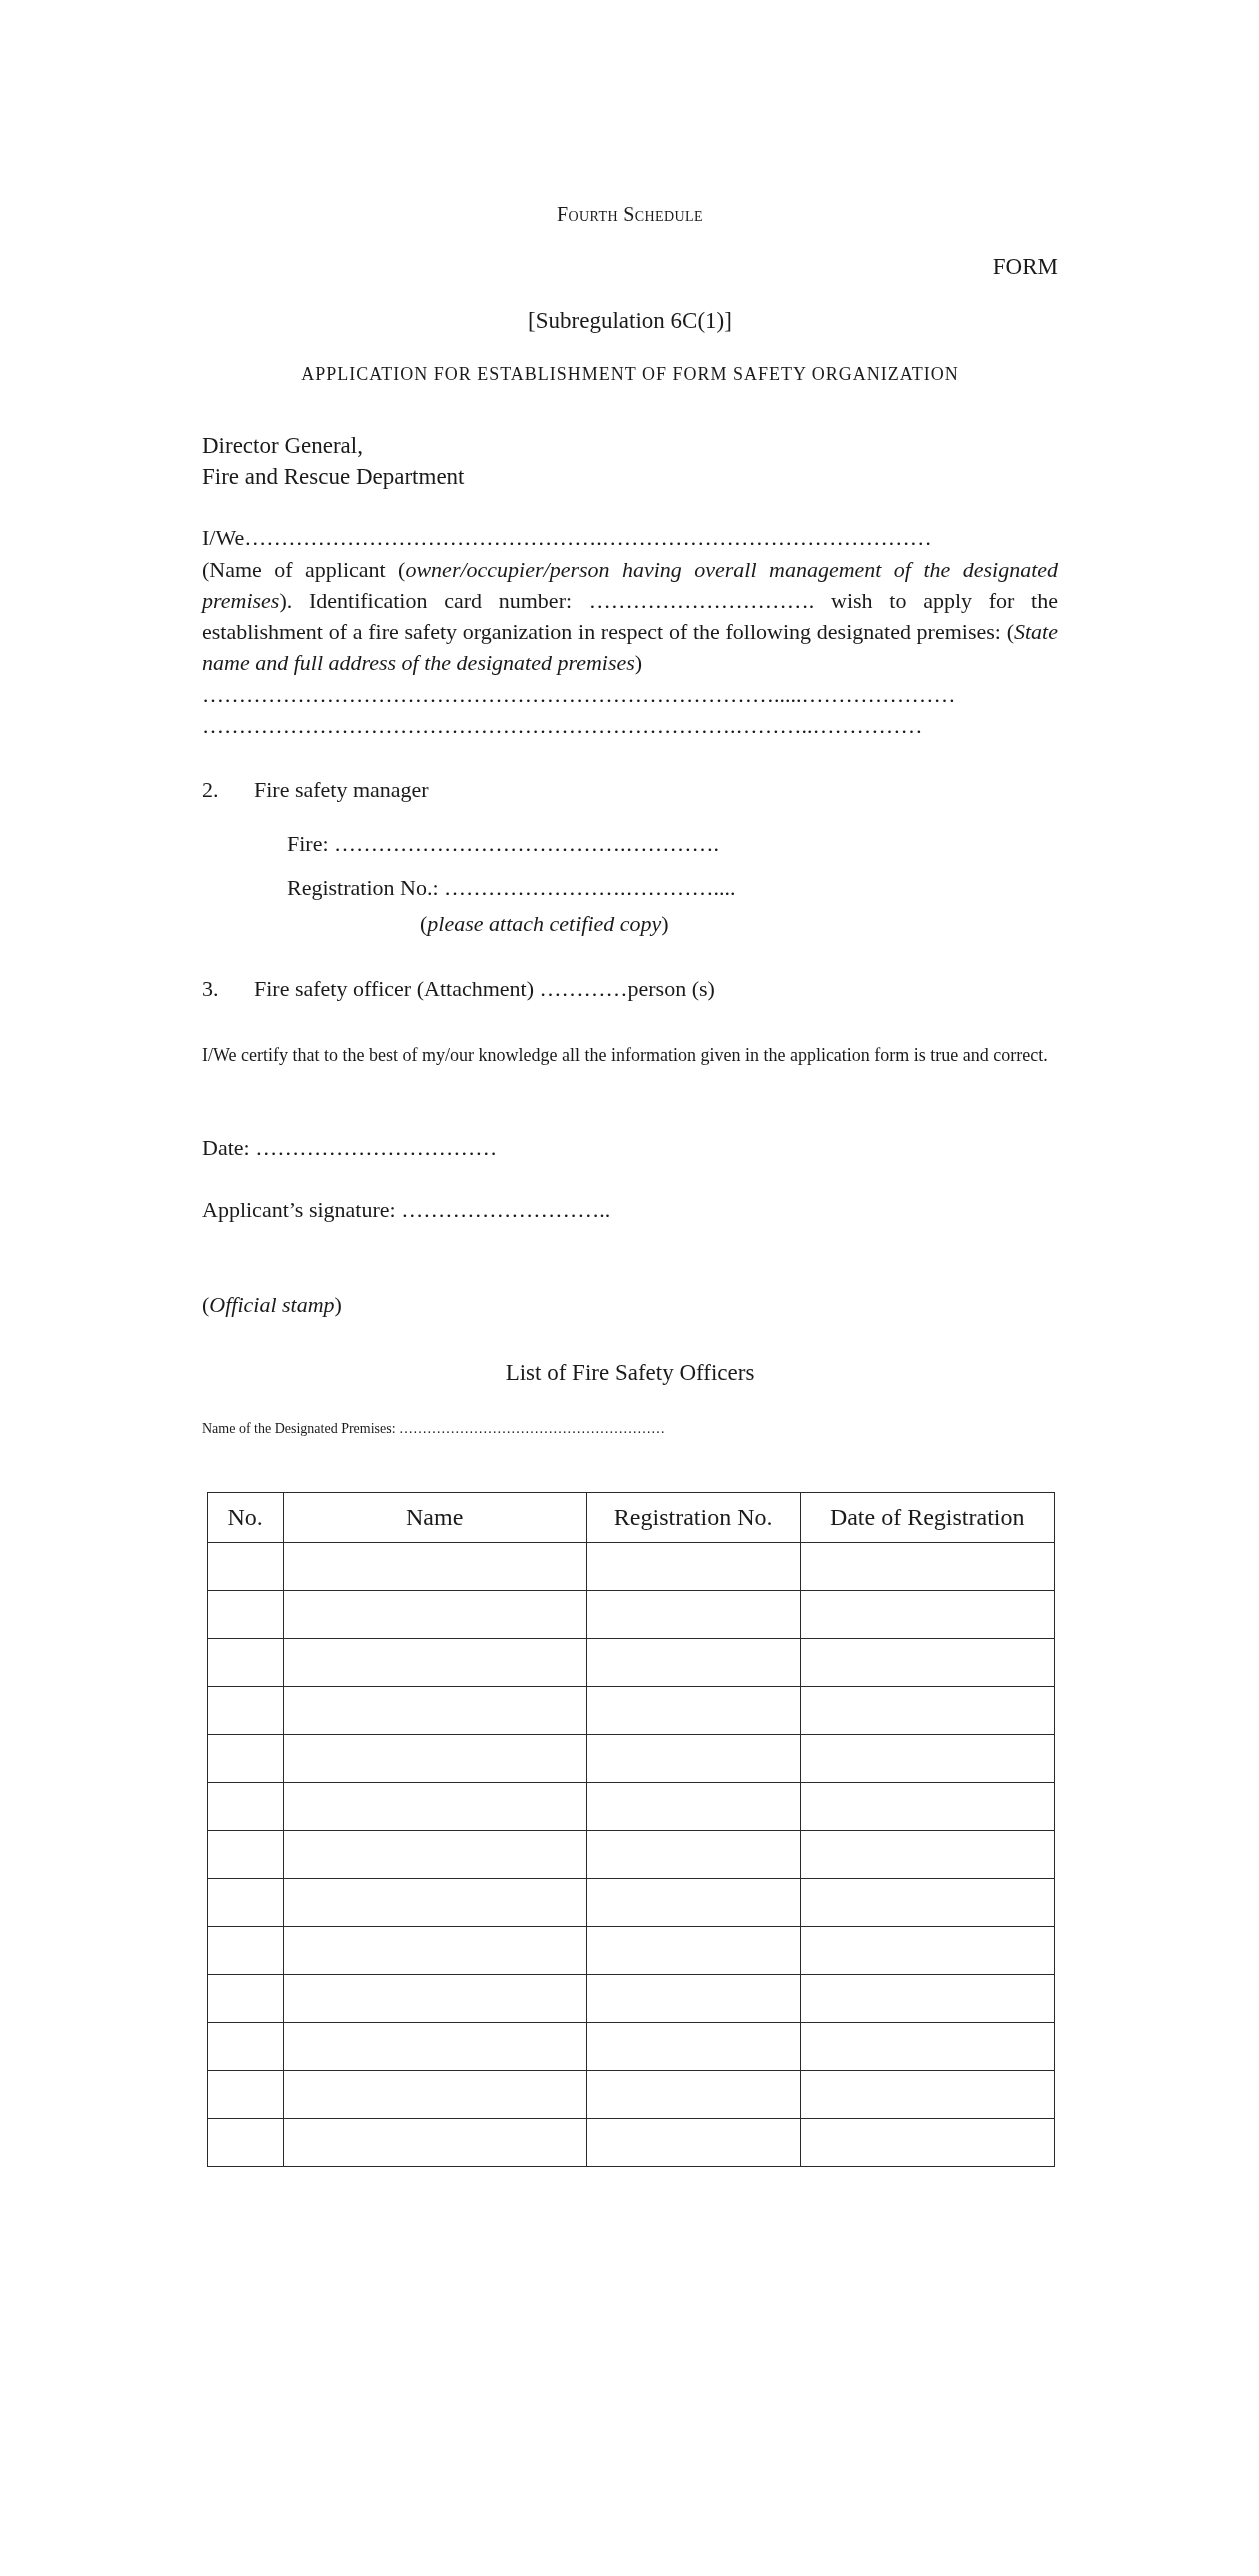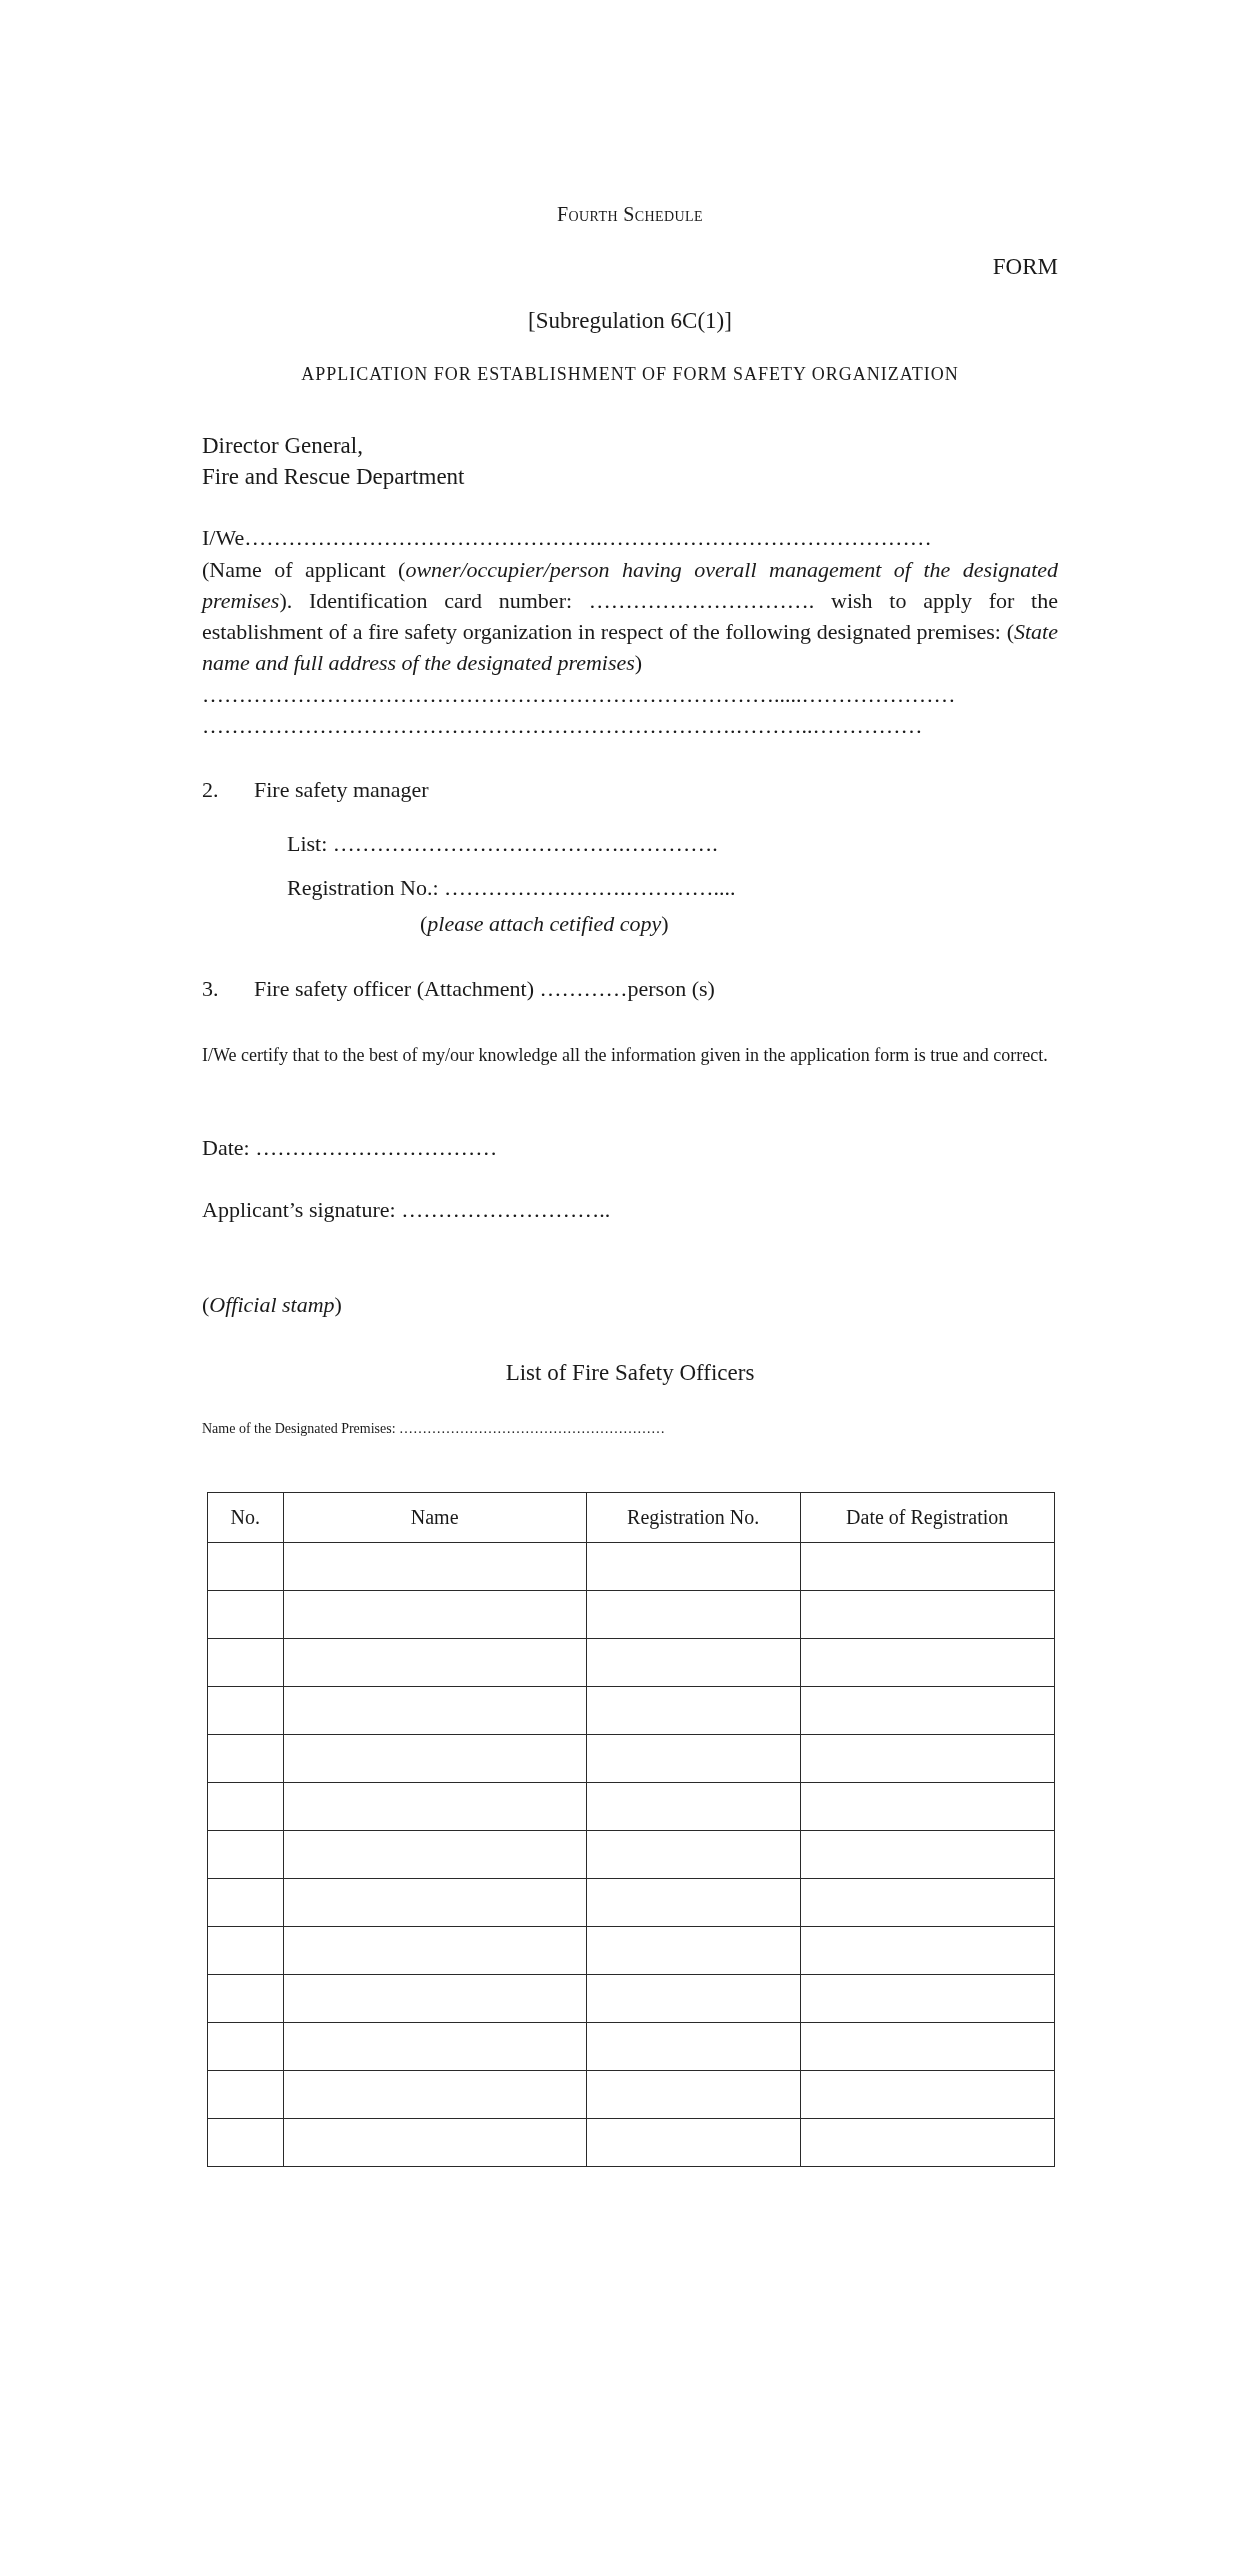--- a/index.html
+++ b/index.html
@@ -157,21 +157,21 @@
     border-collapse: collapse;
     table-layout: fixed;
   }
   .officers-table th,
   .officers-table td {
     border: 1.5px solid #2a2a2a;
     padding: 0;
   }
   .officers-table th {
     font-weight: normal;
-    font-size: 20px;
+    font-size: 24px;
     height: 49px;
     text-align: center;
     vertical-align: middle;
   }
   .officers-table td {
     height: 47px;
   }
   .col-no   { width: 76px; }
   .col-name { width: 303px; }
   .col-reg  { width: 214px; }
@@ -202,21 +202,21 @@
     </div>
 
     <div class="dots-line">…………………………………………………………………….....…………………</div>
     <div class="dots-line">……………………………………………………………….………..……………</div>
 
     <div class="num-item">
       <span class="num">2.</span>
       <span>Fire safety manager</span>
     </div>
 
-    <div class="sub-field">List: ………………………………….………….</div>
+    <div class="sub-field">Fire: ………………………………….………….</div>
 
     <div class="sub-field tight">Registration No.: …………………….…………....</div>
 
     <div class="attach-note"><span class="paren">(</span><span>please attach cetified copy</span><span class="paren">)</span></div>
 
     <div class="num-item">
       <span class="num">3.</span>
       <span>Fire safety officer (Attachment) …………person (s)</span>
     </div>
 

